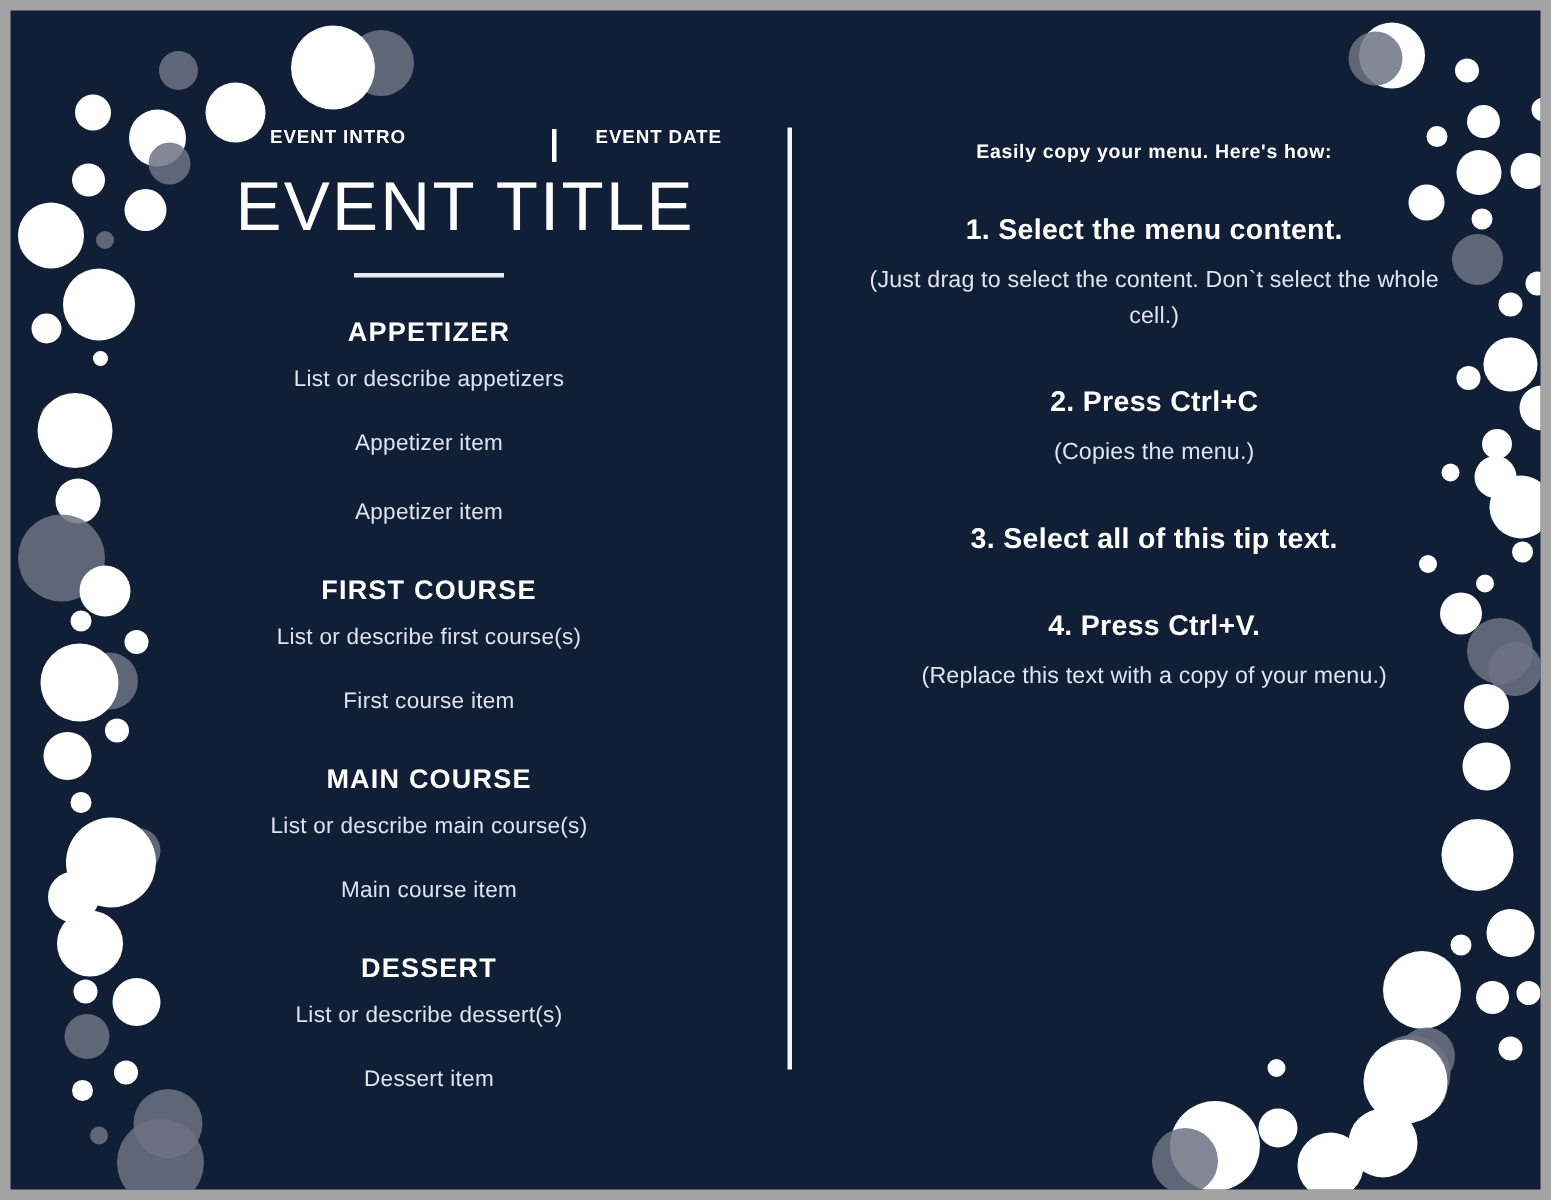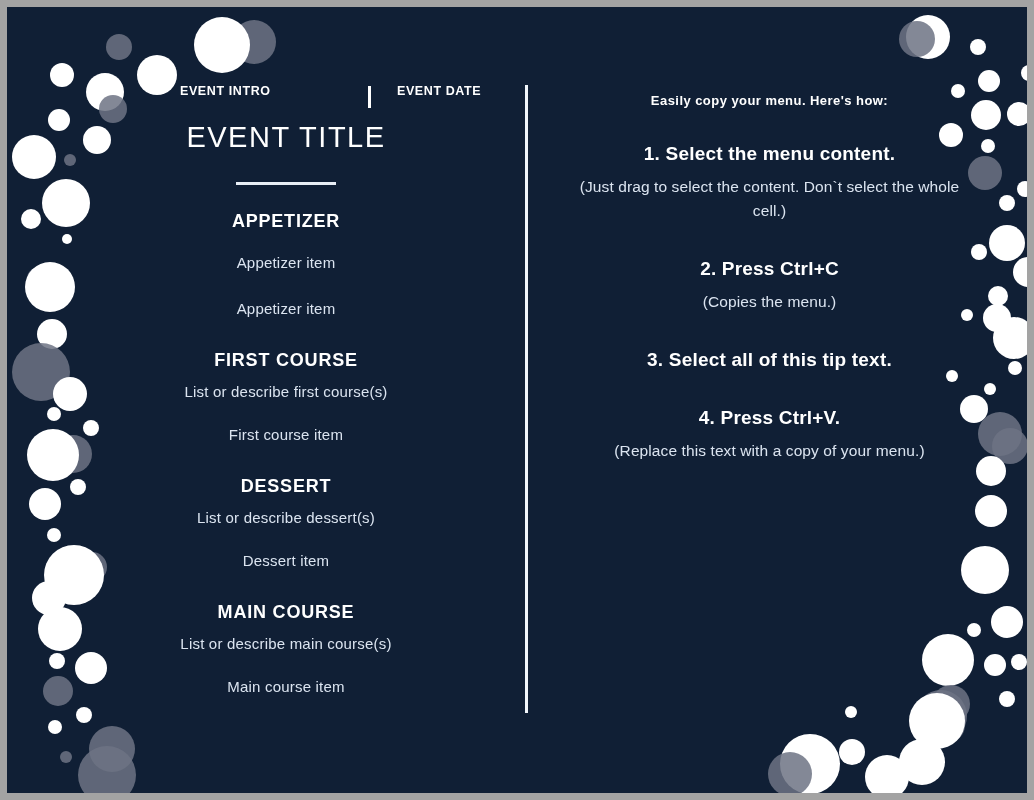--- a/index.html
+++ b/index.html
@@ -60,21 +60,21 @@
     top: 13px;
     width: 3px;
     height: 22px;
     background: #ffffff;
   }
 
   .event-title {
     margin: 0;
     padding: 0;
     color: #ffffff;
-    font-size: 29px;
+    font-size: 46px;
     font-weight: normal;
     letter-spacing: 1.5px;
     line-height: 56px;
     text-align: center;
     white-space: nowrap;
   }
 
   .title-rule {
     width: 100px;
     height: 3px;
@@ -257,42 +257,43 @@
       <span class="eyebrow-sep"></span>
       <span class="eyebrow eyebrow-date">EVENT DATE</span>
     </div>
 
     <h1 class="event-title">EVENT TITLE</h1>
 
     <div class="title-rule"></div>
 
     <div class="course">
       <div class="course-name">APPETIZER</div>
+      <div class="course-desc">List or describe appetizers</div>
       <div class="course-item">Appetizer item</div>
       <div class="course-item">Appetizer item</div>
     </div>
 
     <div class="course">
       <div class="course-name">FIRST COURSE</div>
       <div class="course-desc">List or describe first course(s)</div>
       <div class="course-item">First course item</div>
     </div>
 
     <div class="course">
+      <div class="course-name">MAIN COURSE</div>
+      <div class="course-desc">List or describe main course(s)</div>
+      <div class="course-item">Main course item</div>
+    </div>
+
+    <div class="course">
       <div class="course-name">DESSERT</div>
       <div class="course-desc">List or describe dessert(s)</div>
       <div class="course-item">Dessert item</div>
     </div>
 
-    <div class="course">
-      <div class="course-name">MAIN COURSE</div>
-      <div class="course-desc">List or describe main course(s)</div>
-      <div class="course-item">Main course item</div>
-    </div>
-
   </div>
 
   <div class="center-divider"></div>
 
   <div class="tips-col">
 
     <div class="tips-lead">Easily copy your menu. Here's how:</div>
 
     <div class="tip-block t1">
       <div class="tip-head">1. Select the menu content.</div>

